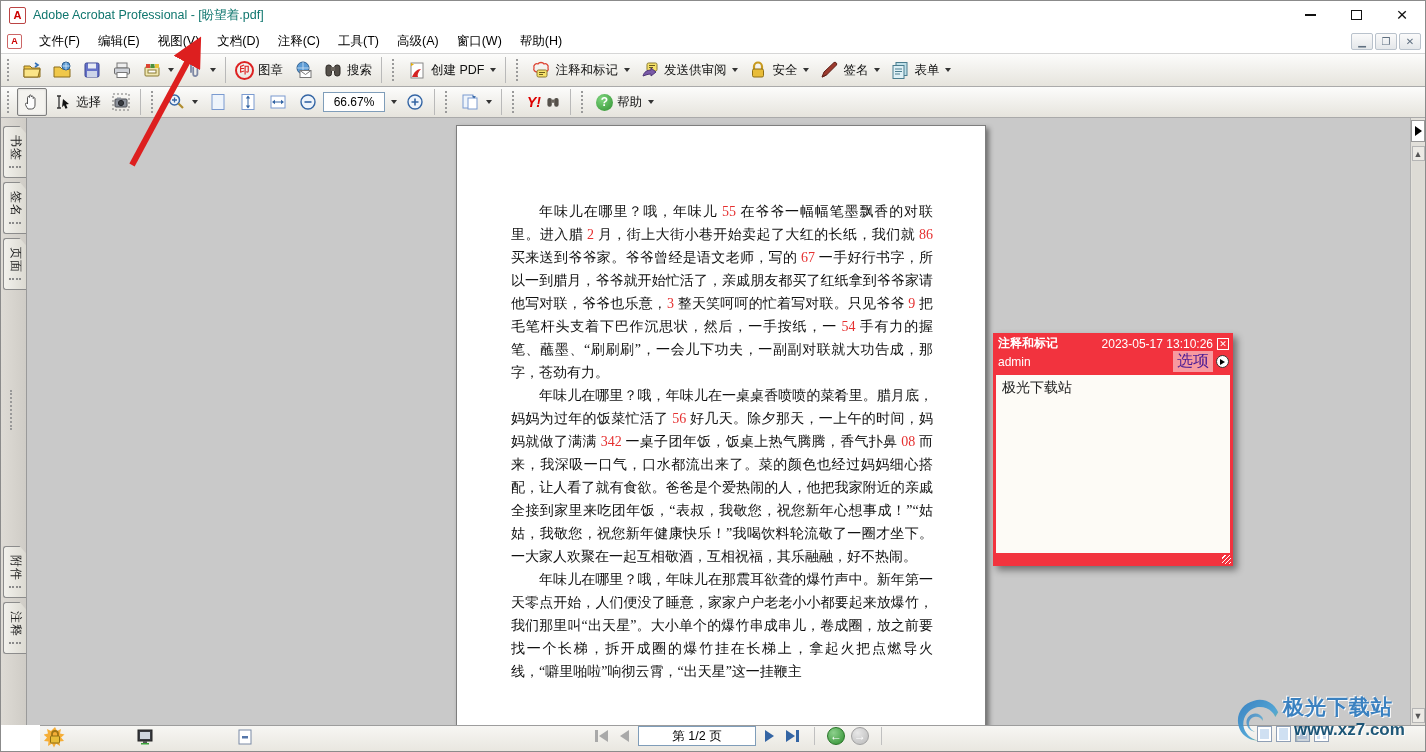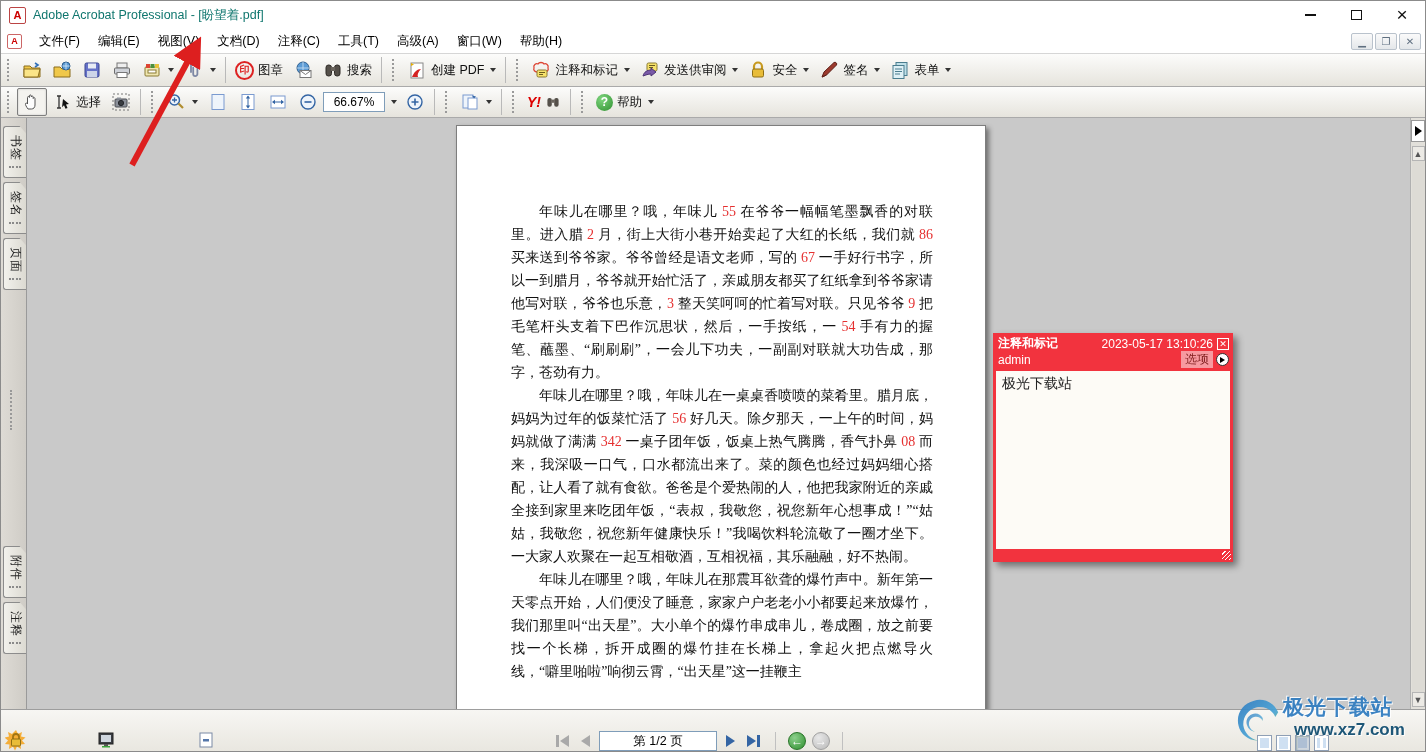--- a/index.html
+++ b/index.html
@@ -55,40 +55,40 @@
   .red-text { color:#e53030; }
 
   
   .note { position:absolute; left:992px; top:332px; width:240px; z-index:40; box-shadow:4px 4px 7px rgba(0,0,0,.45); font-family:"Liberation Sans","DejaVu Sans",sans-serif; }
   .note-head { background:#f2333e; color:#fff; padding:2px 4px 3px 5px; }
   .note-row1 { display:flex; align-items:center; font-size:12px; }
   .note-title { font-weight:bold; }
   .note-time { margin-left:auto; font-size:12px; }
   .note-close { width:12px; height:12px; border:1px solid #fff; font-size:9px; line-height:10px; text-align:center; margin-left:4px; }
   .note-row2 { display:flex; align-items:center; font-size:12px; margin-top:-1px; }
-  .note-opts { margin-left:auto; background:#f79aa0; color:#7f1d1d; font-size:12px; padding:0 4px; }
+  .note-opts { margin-left:auto; background:#f79aa0; color:#4c1d95; font-size:16px; padding:0 4px; }
   .note-optbtn { width:13px; height:13px; background:#fff; border:1px solid #333; border-radius:50%; margin-left:3px; display:flex; align-items:center; justify-content:center; }
   .note-optbtn i { width:0; height:0; border-top:3.5px solid transparent; border-bottom:3.5px solid transparent; border-left:5px solid #000; display:block; }
   .note-body { background:#fdfbf6; height:178px; border-left:3px solid #f2333e; border-right:3px solid #f2333e; padding:4px 6px; font-size:14px; color:#222; }
   .note-foot { background:#f2333e; height:13px; position:relative; }
   .note-resize { position:absolute; right:2px; bottom:2px; width:9px; height:9px; background:repeating-linear-gradient(135deg,transparent 0 2px,#fff 2px 3px); }
 
   
   .rightcol { width:15px; background:#e2e0da; border-left:1px solid #b0b0b0; flex:0 0 auto; display:flex; flex-direction:column; align-items:center; }
   .panel-expand { width:14px; height:22px; background:#fff; border:1px solid #9a9a9a; display:flex; align-items:center; justify-content:center; margin-top:2px; }
   .panel-expand i { width:0; height:0; border-top:5px solid transparent; border-bottom:5px solid transparent; border-left:7px solid #000; display:block; }
   .sb-arrow { width:13px; height:15px; font-size:9px; color:#555; display:flex; align-items:center; justify-content:center; background:#eceae5; border:1px solid #b5b5b5; margin-top:4px; }
   .sb-track { flex:1 1 auto; width:13px; background:#dddbd5; }
   .sb-arrow.down { margin:0 0 2px 0; }
 
   
   .arrow-overlay { position:absolute; left:0; top:0; width:1426px; height:752px; z-index:60; pointer-events:none; }
 
   
-  .statusbar { height:42px; background:linear-gradient(#f7f6f3,#e9e7e0); border-top:1px solid #9d9d9d; display:flex; align-items:flex-end; flex:0 0 auto; position:relative; }
+  .statusbar { height:26px; background:linear-gradient(#f7f6f3,#e9e7e0); border-top:1px solid #9d9d9d; display:flex; align-items:flex-start; flex:0 0 auto; position:relative;margin-left:39px; }
   .sb-left { display:flex; align-items:center; gap:0; }
   .sb-iconbtn { width:30px; height:22px; display:flex; align-items:center; justify-content:center; }
   .sb-center { position:absolute; left:552px; display:flex; align-items:center; gap:6px; }
   .navsep { width:1px; height:18px; background:#c0c0c0; margin:0 6px; }
   .nav-tri { width:0; height:0; border-top:6px solid transparent; border-bottom:6px solid transparent; display:inline-block; }
   .tri-l { border-right:9px solid #a9a9a9; }
   .tri-r { border-left:9px solid #3465a4; }
   .nav-bar { width:3px; height:12px; display:inline-block; }
   .bar-gray { background:#a9a9a9; } .bar-blue { background:#3465a4; }
   .navbtn { display:flex; align-items:center; gap:1px; padding:2px 3px; }

